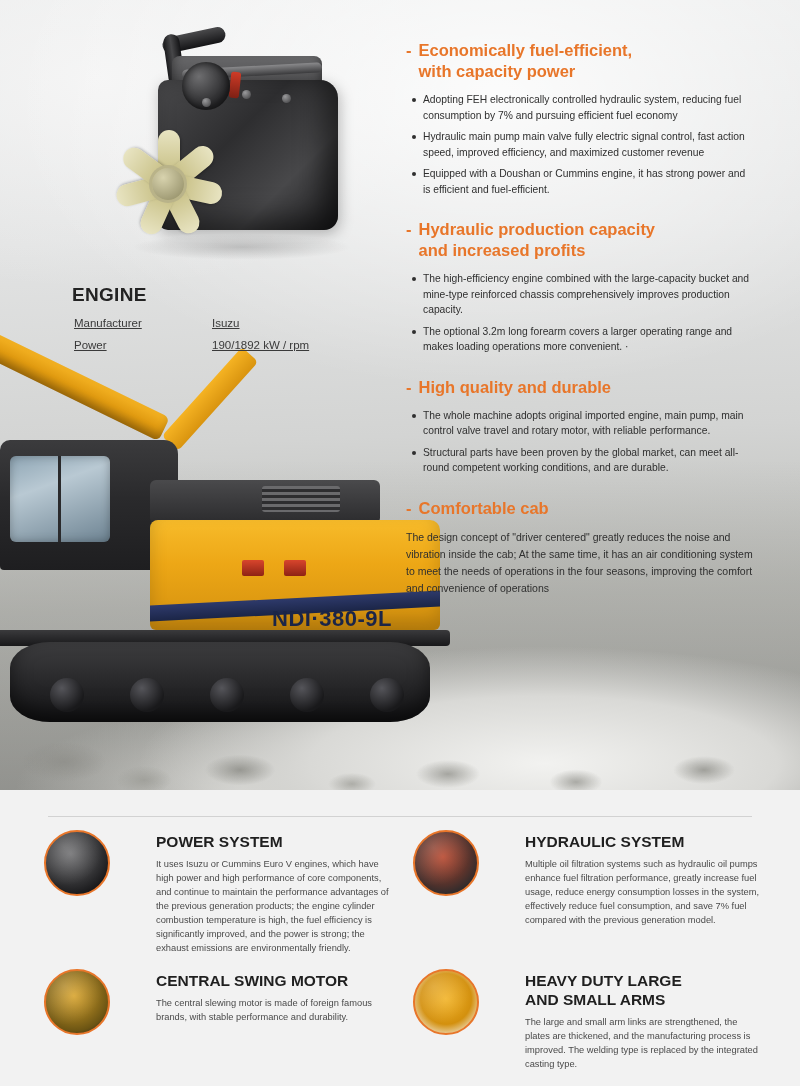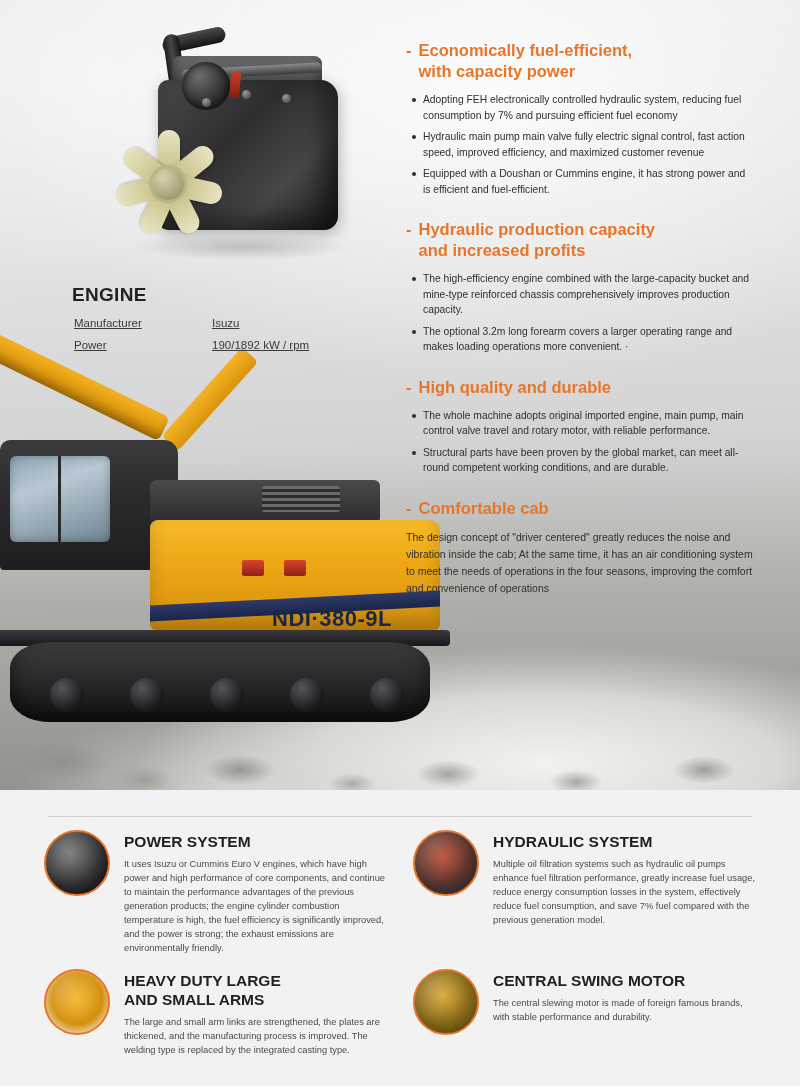--- a/index.html
+++ b/index.html
@@ -275,21 +275,21 @@
     background: #2b2b2d;
   }
   .thumb-a { background: radial-gradient(circle at 40% 35%, #6d6d6f, #1a1a1c 75%); }
   .thumb-b { background: radial-gradient(circle at 45% 40%, #b7452b, #2a2a2c 78%); }
   .thumb-c { background: radial-gradient(circle at 50% 45%, #f2b429, #d3900e 55%, #f6f6f6 90%); }
   .thumb-d { background: radial-gradient(circle at 45% 40%, #d8a32b, #6b5413 70%, #1a1a1c 95%); }
   .feat-thumb:after {
     content: ""; position: absolute; inset: 0;
     background: radial-gradient(circle at 30% 25%, rgba(255,255,255,0.18), rgba(255,255,255,0) 60%);
   }
-  .feat-txt { flex: 1 1 auto; padding-top: 2px; }
+  .feat-txt { flex: 1 1 auto; padding-top: 2px; margin-left: 32px; }
   .feat-title {
     font-size: 15.5px; font-weight: bold; color: #1f1f1f;
     line-height: 19px; margin-bottom: 6px;
   }
   .feat-body { font-size: 9.3px; line-height: 14px; color: #4a4a4a; }
 </style>
 </head>
 <body>
 
 <div class="hero">
@@ -423,32 +423,32 @@
 
     <div class="feat">
       <div class="feat-thumb thumb-b"></div>
       <div class="feat-txt">
         <div class="feat-title">HYDRAULIC SYSTEM</div>
         <div class="feat-body">Multiple oil filtration systems such as hydraulic oil pumps enhance fuel filtration performance, greatly increase fuel usage, reduce energy consumption losses in the system, effectively reduce fuel consumption, and save 7% fuel compared with the previous generation model.</div>
       </div>
     </div>
 
     <div class="feat">
+      <div class="feat-thumb thumb-d"></div>
+      <div class="feat-txt">
+        <div class="feat-title">CENTRAL SWING MOTOR</div>
+        <div class="feat-body">The central slewing motor is made of foreign famous brands, with stable performance and durability.</div>
+      </div>
+    </div>
+
+    <div class="feat">
       <div class="feat-thumb thumb-c"></div>
       <div class="feat-txt">
         <div class="feat-title">
           <span>HEAVY DUTY LARGE</span><br>
           <span>AND SMALL ARMS</span>
         </div>
         <div class="feat-body">The large and small arm links are strengthened, the plates are thickened, and the manufacturing process is improved. The welding type is replaced by the integrated casting type.</div>
       </div>
     </div>
 
-    <div class="feat">
-      <div class="feat-thumb thumb-d"></div>
-      <div class="feat-txt">
-        <div class="feat-title">CENTRAL SWING MOTOR</div>
-        <div class="feat-body">The central slewing motor is made of foreign famous brands, with stable performance and durability.</div>
-      </div>
-    </div>
-
   </div>
 </div>
 
 </body></html>

